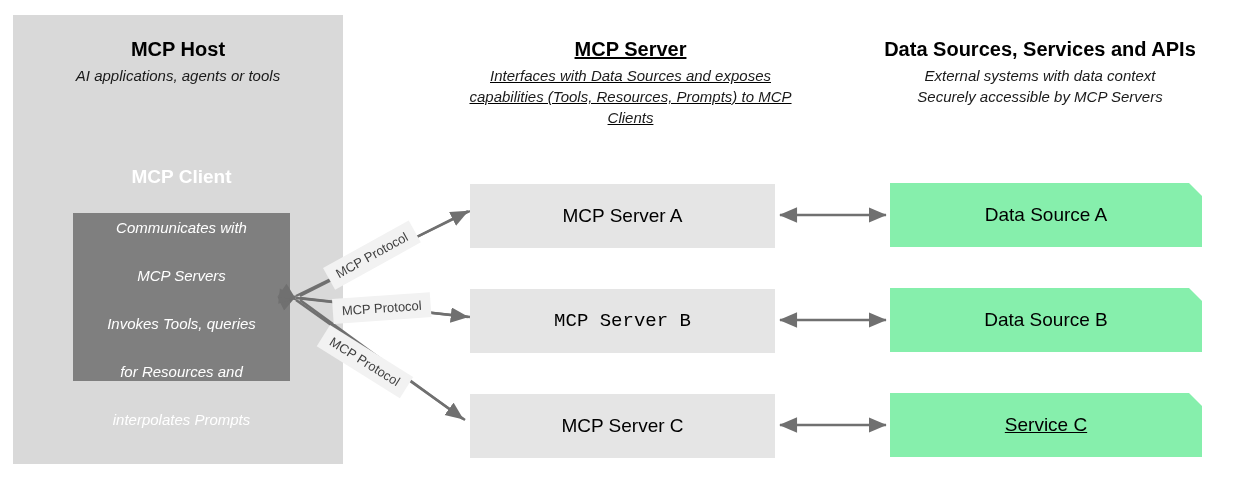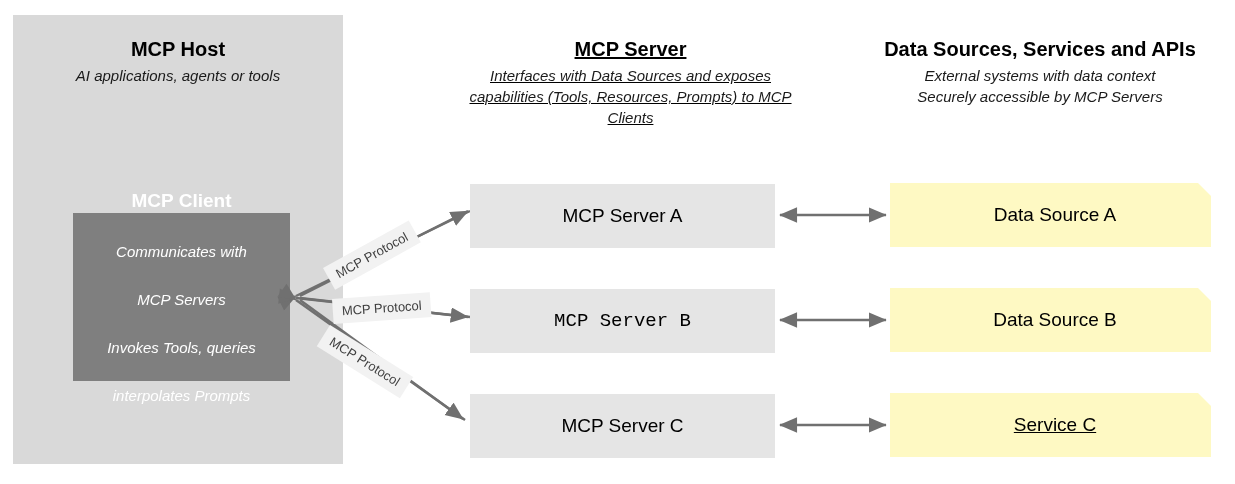--- a/index.html
+++ b/index.html
@@ -99,28 +99,27 @@
   #server-a { top: 184px; }
   #server-b { top: 289px; font-family: Liberation Mono, monospace; }
   #server-c { top: 394px; }
 
   
   .ds-box {
     position: absolute;
     left: 890px;
     width: 312px;
     height: 64px;
-    background: #fef9c3;
+    background: #86efac;
     display: flex;
     align-items: center;
     justify-content: center;
     font-size: 19px;
     color: #000000;
     clip-path: polygon(0 0, calc(100% - 13px) 0, 100% 13px, 100% 100%, 0 100%);
-    padding-left: 9px;
   }
   #ds-a { top: 183px; }
   #ds-b { top: 288px; }
   #ds-c { top: 393px; text-decoration: underline; }
 
   
   #connectors {
     position: absolute;
     left: 0;
     top: 0;
@@ -165,20 +164,21 @@
     <div class="col-title">Data Sources, Services and APIs</div>
     <div class="col-sub">External systems with data context</div>
     <div class="col-sub" style="margin-top:0">Securely accessible by MCP Servers</div>
   </div>
 
   <div class="client-box">
     <div class="client-title">MCP Client</div>
     <div class="client-sub">Communicates with</div>
     <div class="client-sub">MCP Servers</div>
     <div class="client-sub">Invokes Tools, queries</div>
+    <div class="client-sub">for Resources and</div>
     <div class="client-sub">interpolates Prompts</div>
   </div>
 
   <svg id="connectors" viewBox="0 0 1235 484" width="1235" height="484">
     <defs>
       <marker id="arrow-end" markerWidth="9" markerHeight="9" refX="7.2" refY="3.2" orient="auto" markerUnits="strokeWidth">
         <path d="M0,0 L7.5,3.2 L0,6.4 z" fill="#707070"></path>
       </marker>
       <marker id="arrow-start" markerWidth="9" markerHeight="9" refX="0.4" refY="3.2" orient="auto" markerUnits="strokeWidth">
         <path d="M7.5,0 L0,3.2 L7.5,6.4 z" fill="#707070"></path>

